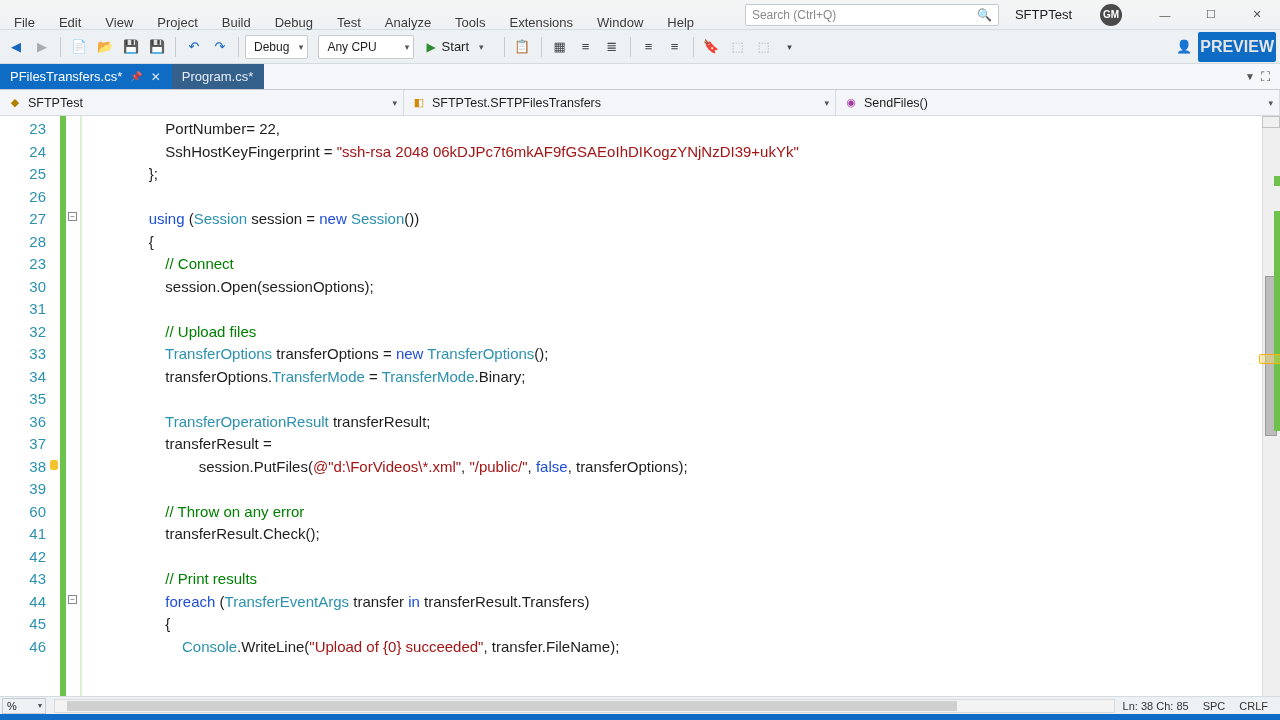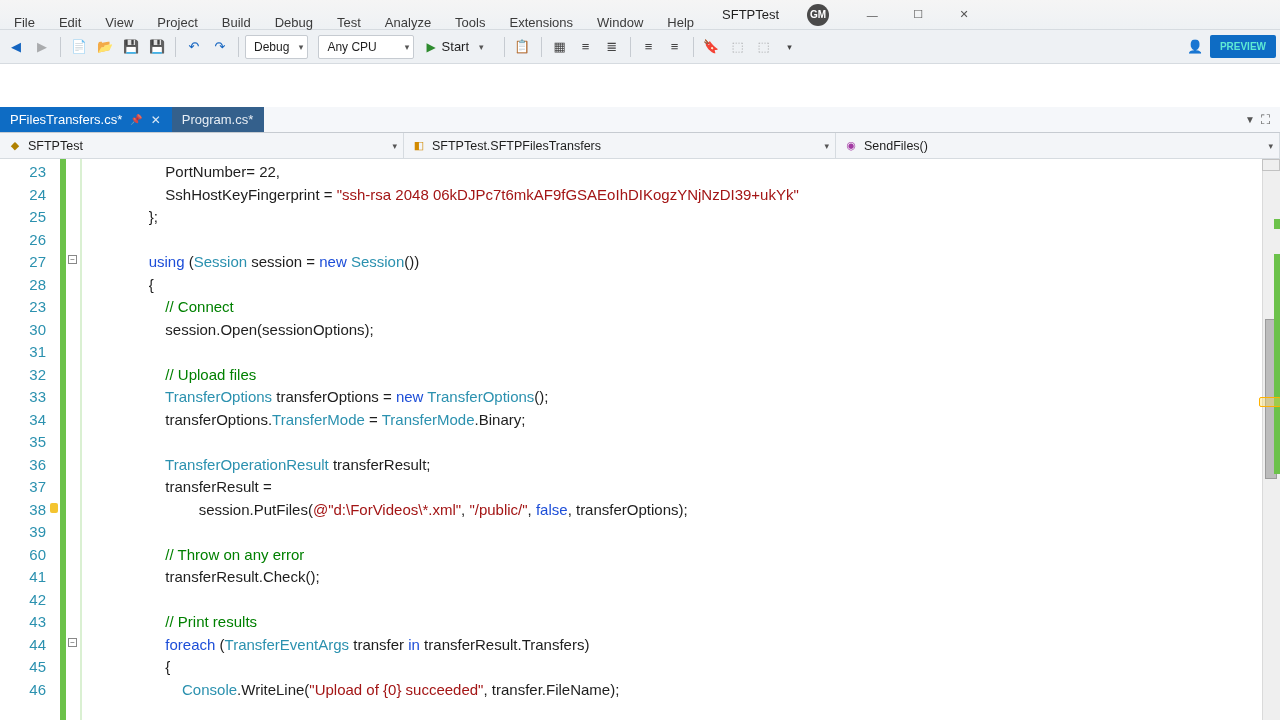--- a/index.html
+++ b/index.html
@@ -18,24 +18,24 @@
 
 
 .toolbar { height: 34px; background: #eef1f4; display: flex; align-items: center; padding: 0 4px; border-bottom: 1px solid #d6dbe0; gap: 2px; }
 .tbtn { width: 24px; height: 24px; display: flex; align-items: center; justify-content: center; color: #444; border-radius: 2px; }
 .tbtn.blue { color: #1565c0; }
 .tsep { width: 1px; height: 20px; background: #c6cbd1; margin: 0 4px; }
 .tddl { height: 24px; border: 1px solid #c6cbd1; background: #fff; display: flex; align-items: center; padding: 0 18px 0 8px; font-size: 12px; position: relative; border-radius: 2px; }
 .tddl::after { content: "▾"; position: absolute; right: 4px; font-size: 9px; color: #555; }
 .startbtn { display: flex; align-items: center; gap: 6px; padding: 0 14px 0 4px; height: 24px; }
 .play { color: #2e8b2e; font-size: 12px; }
-.preview { margin-left: auto; background: #0e6cc4; color: #5eead4; font-weight: bold; padding: 6px 10px; border-radius: 2px; font-size: 10px; }
-
-
-.doctabs { height: 26px; background: #f5f7fa; display: flex; align-items: stretch; border-bottom: 1px solid #c6cbd1; margin-top: 43px; }
+.preview { margin-left: auto; background: #0e6cc4; color: #e5e5e5; font-weight: bold; padding: 6px 2px; border-radius: 2px; font-size: 16px; }
+
+
+.doctabs { height: 26px; background: #f5f7fa; display: flex; align-items: stretch; border-bottom: 1px solid #c6cbd1; }
 .doctab { display: flex; align-items: center; padding: 0 10px; font-size: 13px; gap: 8px; border-right: 1px solid transparent; }
 .doctab.active { background: #0e6cc4; color: #fff; }
 .doctab.inactive { background: #34608c; color: #e8eef5; }
 .doctab .pin { font-size: 10px; opacity: .85; }
 .doctab .x { font-size: 12px; opacity: .85; }
 .tabright { margin-left: auto; display: flex; align-items: center; gap: 6px; padding-right: 10px; color: #555; }
 
 
 .navbar { height: 26px; background: #f3f5f8; display: flex; border-bottom: 1px solid #d6dbe0; }
 .navcmb { flex: 1; border-right: 1px solid #d6dbe0; display: flex; align-items: center; padding: 0 8px; font-size: 12.5px; gap: 6px; position: relative; }
@@ -93,20 +93,24 @@
       <div class="menu-item">Project</div>
       <div class="menu-item">Build</div>
       <div class="menu-item">Debug</div>
       <div class="menu-item">Test</div>
       <div class="menu-item">Analyze</div>
       <div class="menu-item">Tools</div>
       <div class="menu-item">Extensions</div>
       <div class="menu-item">Window</div>
       <div class="menu-item">Help</div>
     </div>
+  <div class="search-box">
+    <span>Search (Ctrl+Q)</span>
+    <span class="mag">🔍</span>
+  </div>
   <div class="sol-name">SFTPTest</div>
   <div class="avatar">GM</div>
   <div class="winbtns">
     <div class="winbtn">—</div>
     <div class="winbtn">☐</div>
     <div class="winbtn">✕</div>
   </div>
 </div>
 
 <div class="toolbar">

